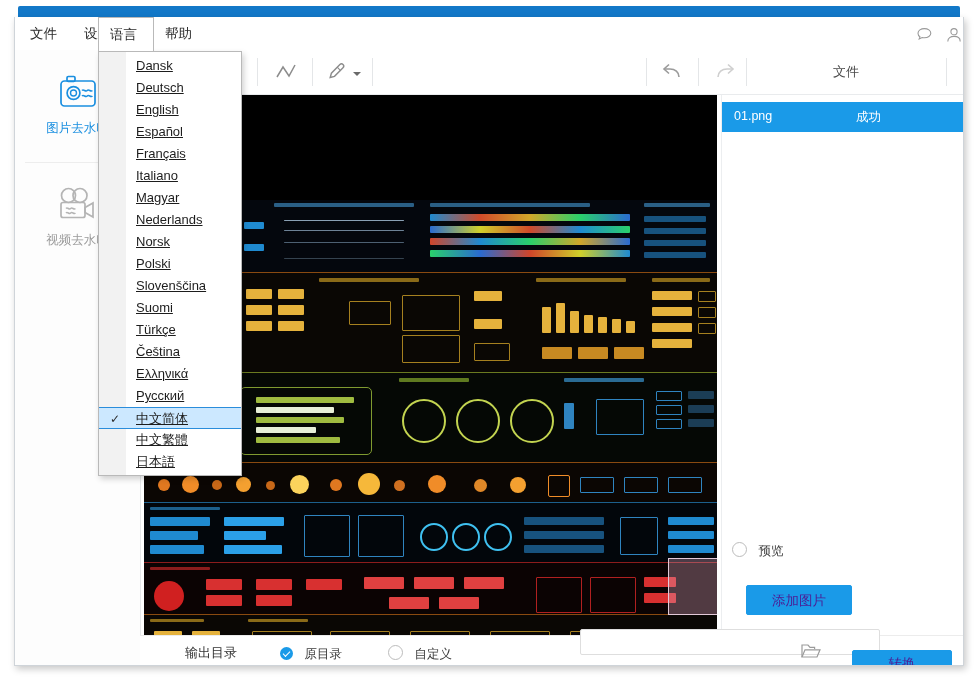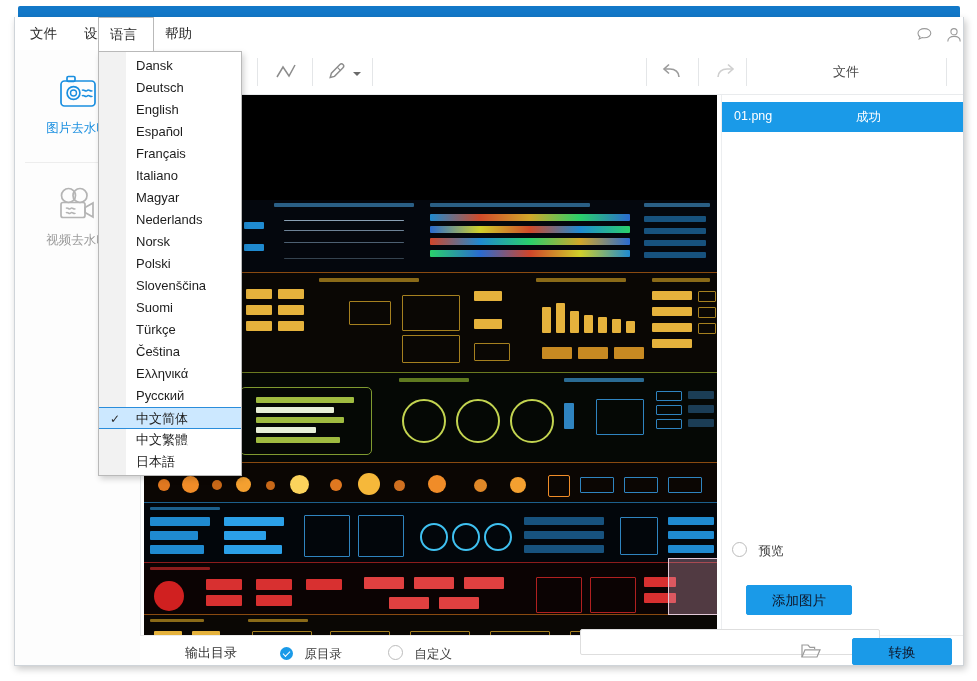--- a/index.html
+++ b/index.html
@@ -116,21 +116,21 @@
     content:"";position:absolute;left:3px;top:4px;width:6px;height:3px;
     border-left:1.6px solid #fff;border-bottom:1.6px solid #fff;
     transform:rotate(-45deg);
   }
   .radio-label{font-size:12.5px;color:#3c3c3c;margin-left:7px;}
 
   .btn{
     position:absolute;text-align:center;font-size:13.5px;cursor:pointer;
     border-radius:2px;box-sizing:border-box;
   }
-  .btn.primary{background:#1a9ae8;color:#0f172a;border:1px solid #1a9ae8;}
+  .btn.primary{background:#1a9ae8;color:#4c1d95;border:1px solid #1a9ae8;font-family:Liberation Serif, serif;}
   .btn.ghost{background:#fff;color:#1a9ae8;border:1px solid #7ec3ee;}
 
   
   .bottombar{
     position:absolute;left:125px;top:618px;width:823px;height:30px;
     background:#ffffff;border-top:1px solid #ececec;
   }
   .bb-label{position:absolute;font-size:13px;color:#333;}
   .path-input{
     position:absolute;left:440px;top:-7px;width:300px;height:26px;
@@ -144,20 +144,21 @@
   .dropdown{
     position:absolute;left:83px;top:34px;width:142px;
     background:#ffffff;border:1px solid #b9b9b9;
     box-shadow:2px 3px 6px rgba(0,0,0,.18);
     z-index:50;padding:3px 0 2px;
   }
   .dd-item{
     position:relative;height:22px;line-height:22px;
     font-size:13px;color:#1d1d1d;padding-left:37px;cursor:pointer;
     box-sizing:border-box;
+    text-decoration:underline;
   }
   .dd-item.sel{
     background:#cce8ff;border-top:1px solid #2a8ddb;border-bottom:1px solid #2a8ddb;
   }
   .dd-check{
     position:absolute;left:11px;top:0;font-size:12px;color:#2b2b2b;
   }
   .dd-gutter{
     position:absolute;left:0;top:0;width:26px;height:100%;
     background:#f2f2f2;border-right:1px solid #f2f2f2;
@@ -490,21 +491,21 @@
 
       <input class="path-input" type="text" value="" placeholder="" style="">
 
       <div style="position:absolute;left:660px;top:6px;cursor:pointer;">
         <svg width="22" height="18" viewBox="0 0 22 18">
           <path d="M2 15V3h6l2 2.4h4.6V7" fill="none" stroke="#9b9b9b" stroke-width="1.2"></path>
           <path d="M2 15l3-7.2h15L17 15z" fill="none" stroke="#9b9b9b" stroke-width="1.2"></path>
         </svg>
       </div>
 
-      <div class="btn primary cjk" style="left:712px;top:2px;width:100px;height:27px;line-height:26px;">转换</div>
+      <div class="btn primary cjk" style="left:712px;top:14px;width:100px;height:27px;line-height:26px;">转换</div>
     </div>
 
     <div class="dropdown">
       <div class="dd-gutter"></div>
       <div class="dd-item">Dansk</div>
       <div class="dd-item">Deutsch</div>
       <div class="dd-item">English</div>
       <div class="dd-item">Español</div>
       <div class="dd-item">Français</div>
       <div class="dd-item">Italiano</div>

